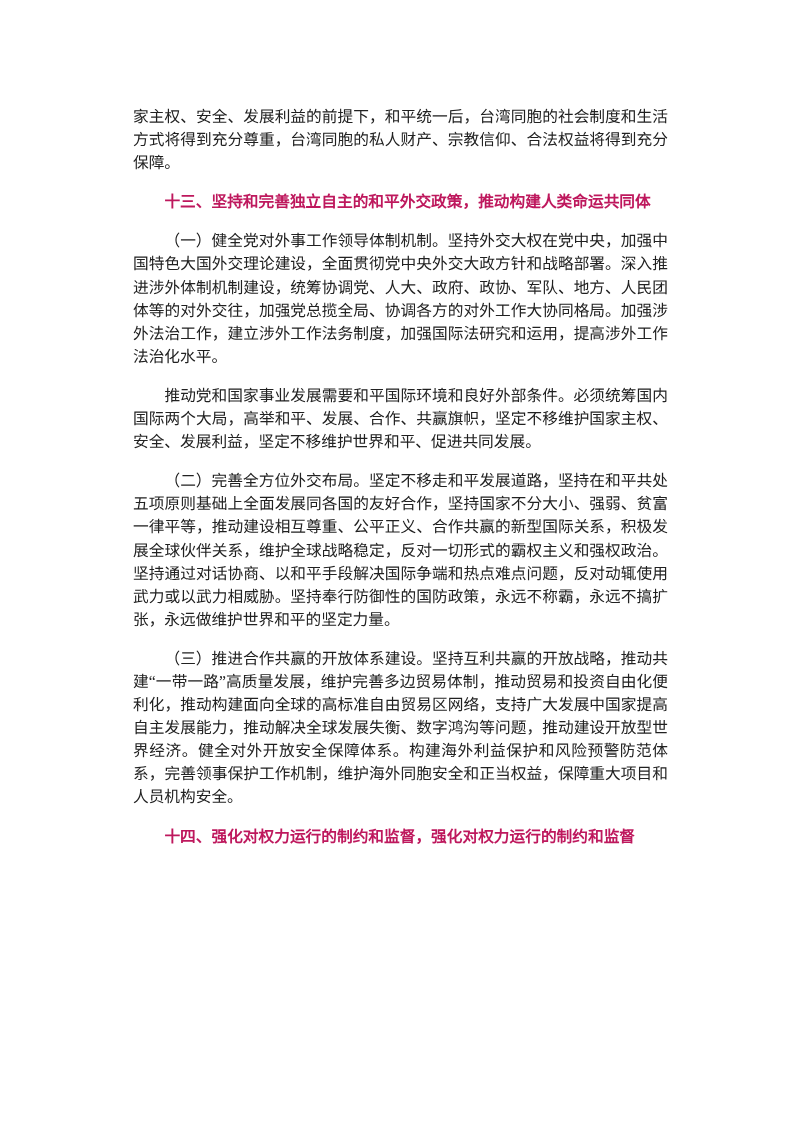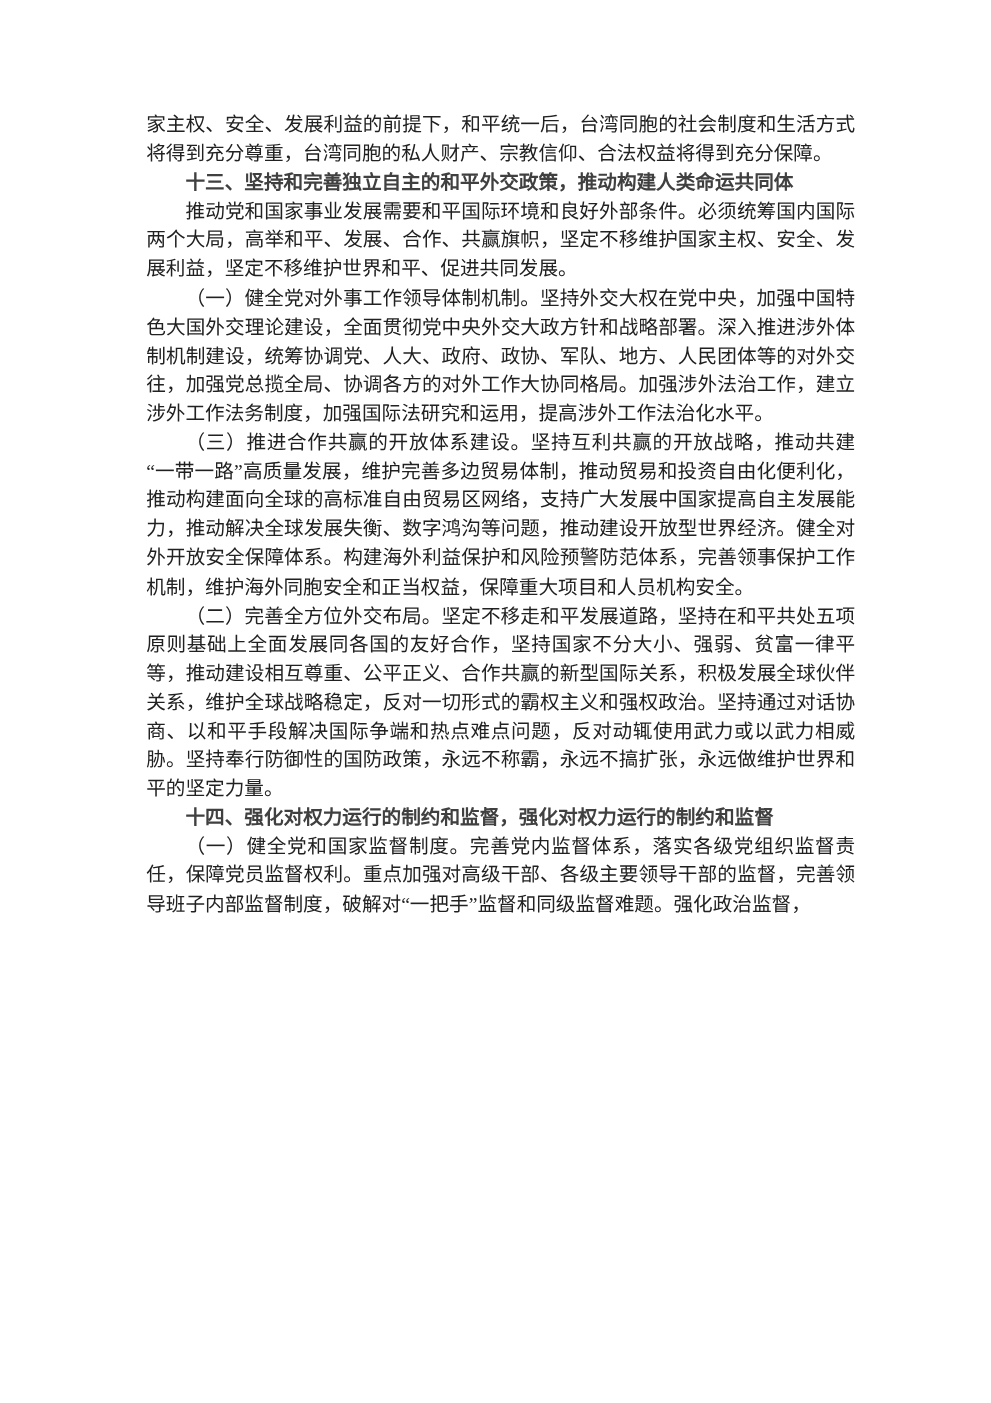--- a/index.html
+++ b/index.html
@@ -22,47 +22,46 @@
     position: absolute;
     left: 117px;
     top: 89px;
     width: 567px;
     font-family: "Liberation Serif", "DejaVu Serif", serif;
     font-size: 15.7px;
     line-height: 23.1px;
     color: #212121;
   }
   .page-content p {
-    margin: 0;
+    margin: 16px;
     padding: 0;
     text-align: justify;
     text-justify: inter-ideograph;
     word-break: break-all;
     overflow-wrap: anywhere;
   }
   .page-content p.body {
     text-indent: 2em;
   }
   .page-content p.body-continuation {
     text-indent: 0;
   }
   .page-content p.heading {
     text-indent: 2em;
     font-weight: 700;
-    color: #404040;
+    color: #be185d;
   }
 </style>
 </head>
 <body>
 
 <div class="page">
   <div class="page-content">
 
   <p class="body-continuation">家主权、安全、发展利益的前提下，和平统一后，台湾同胞的社会制度和生活方式将得到充分尊重，台湾同胞的私人财产、宗教信仰、合法权益将得到充分保障。</p>
       <p class="heading">十三、坚持和完善独立自主的和平外交政策，推动构建人类命运共同体</p>
+      <p class="body">（一）健全党对外事工作领导体制机制。坚持外交大权在党中央，加强中国特色大国外交理论建设，全面贯彻党中央外交大政方针和战略部署。深入推进涉外体制机制建设，统筹协调党、人大、政府、政协、军队、地方、人民团体等的对外交往，加强党总揽全局、协调各方的对外工作大协同格局。加强涉外法治工作，建立涉外工作法务制度，加强国际法研究和运用，提高涉外工作法治化水平。</p>
       <p class="body">推动党和国家事业发展需要和平国际环境和良好外部条件。必须统筹国内国际两个大局，高举和平、发展、合作、共赢旗帜，坚定不移维护国家主权、安全、发展利益，坚定不移维护世界和平、促进共同发展。</p>
-      <p class="body">（一）健全党对外事工作领导体制机制。坚持外交大权在党中央，加强中国特色大国外交理论建设，全面贯彻党中央外交大政方针和战略部署。深入推进涉外体制机制建设，统筹协调党、人大、政府、政协、军队、地方、人民团体等的对外交往，加强党总揽全局、协调各方的对外工作大协同格局。加强涉外法治工作，建立涉外工作法务制度，加强国际法研究和运用，提高涉外工作法治化水平。</p>
+      <p class="body">（二）完善全方位外交布局。坚定不移走和平发展道路，坚持在和平共处五项原则基础上全面发展同各国的友好合作，坚持国家不分大小、强弱、贫富一律平等，推动建设相互尊重、公平正义、合作共赢的新型国际关系，积极发展全球伙伴关系，维护全球战略稳定，反对一切形式的霸权主义和强权政治。坚持通过对话协商、以和平手段解决国际争端和热点难点问题，反对动辄使用武力或以武力相威胁。坚持奉行防御性的国防政策，永远不称霸，永远不搞扩张，永远做维护世界和平的坚定力量。</p>
       <p class="body">（三）推进合作共赢的开放体系建设。坚持互利共赢的开放战略，推动共建“一带一路”高质量发展，维护完善多边贸易体制，推动贸易和投资自由化便利化，推动构建面向全球的高标准自由贸易区网络，支持广大发展中国家提高自主发展能力，推动解决全球发展失衡、数字鸿沟等问题，推动建设开放型世界经济。健全对外开放安全保障体系。构建海外利益保护和风险预警防范体系，完善领事保护工作机制，维护海外同胞安全和正当权益，保障重大项目和人员机构安全。</p>
-      <p class="body">（二）完善全方位外交布局。坚定不移走和平发展道路，坚持在和平共处五项原则基础上全面发展同各国的友好合作，坚持国家不分大小、强弱、贫富一律平等，推动建设相互尊重、公平正义、合作共赢的新型国际关系，积极发展全球伙伴关系，维护全球战略稳定，反对一切形式的霸权主义和强权政治。坚持通过对话协商、以和平手段解决国际争端和热点难点问题，反对动辄使用武力或以武力相威胁。坚持奉行防御性的国防政策，永远不称霸，永远不搞扩张，永远做维护世界和平的坚定力量。</p>
       <p class="heading">十四、强化对权力运行的制约和监督，强化对权力运行的制约和监督</p>
-      <p class="body">（一）健全党和国家监督制度。完善党内监督体系，落实各级党组织监督责任，保障党员监督权利。重点加强对高级干部、各级主要领导干部的监督，完善领导班子内部监督制度，破解对“一把手”监督和同级监督难题。强化政治监督，</p>
     </div>
 </div>
 
 </body></html>

